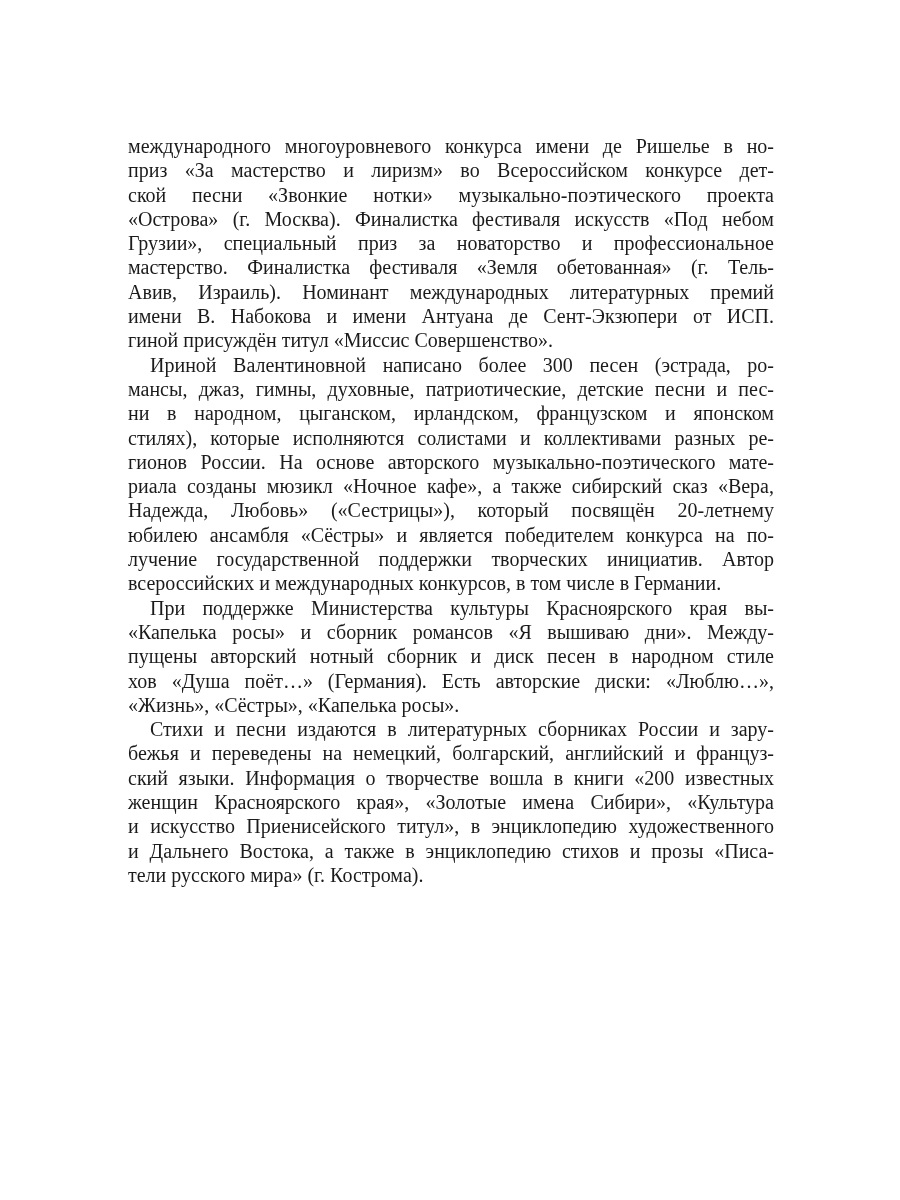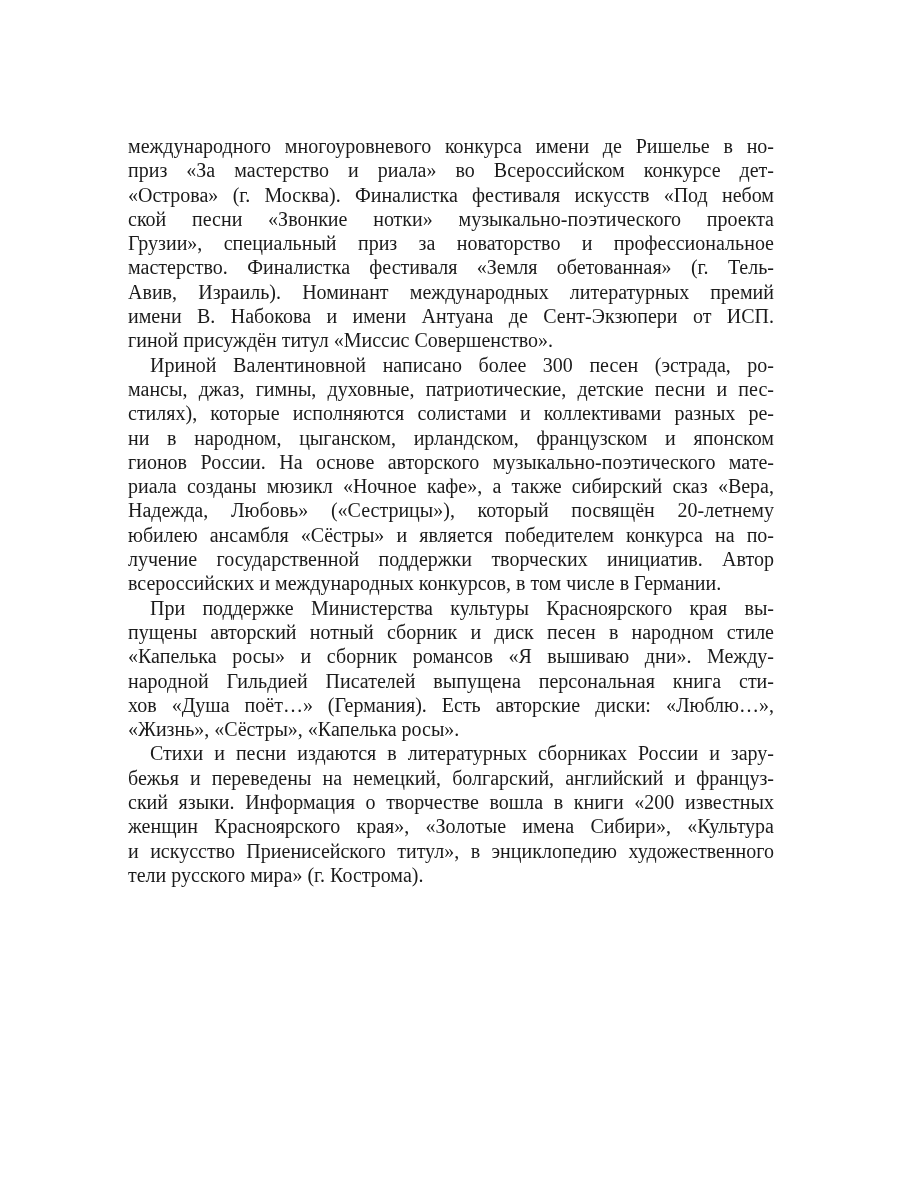--- a/index.html
+++ b/index.html
@@ -46,51 +46,51 @@
     text-indent: 22px;
   }
 </style>
 </head>
 <body>
 
 <main class="book-page">
   <section class="text-block">
       <div class="paragraph">
         <div class="line">международного многоуровневого конкурса имени де Ришелье в но-</div>
-        <div class="line">приз «За мастерство и риала» во Всероссийском конкурсе дет-</div>
+        <div class="line">приз «За мастерство и лиризм» во Всероссийском конкурсе дет-</div>
+        <div class="line">ской песни «Звонкие нотки» музыкально-поэтического проекта</div>
         <div class="line">«Острова» (г. Москва). Финалистка фестиваля искусств «Под небом</div>
-        <div class="line">ской песни «Звонкие нотки» музыкально-поэтического проекта</div>
         <div class="line">Грузии», специальный приз за новаторство и профессиональное</div>
         <div class="line">мастерство. Финалистка фестиваля «Земля обетованная» (г. Тель-</div>
         <div class="line">Авив, Израиль). Номинант международных литературных премий</div>
         <div class="line">имени В. Набокова и имени Антуана де Сент-Экзюпери от ИСП.</div>
         <div class="line last">гиной присуждён титул «Миссис Совершенство».</div>
       </div>
       <div class="paragraph">
         <div class="line indented">Ириной Валентиновной написано более 300 песен (эстрада, ро-</div>
         <div class="line">мансы, джаз, гимны, духовные, патриотические, детские песни и пес-</div>
+        <div class="line">ни в народном, цыганском, ирландском, французском и японском</div>
         <div class="line">стилях), которые исполняются солистами и коллективами разных ре-</div>
-        <div class="line">ни в народном, цыганском, ирландском, французском и японском</div>
         <div class="line">гионов России. На основе авторского музыкально-поэтического мате-</div>
         <div class="line">риала созданы мюзикл «Ночное кафе», а также сибирский сказ «Вера,</div>
         <div class="line">Надежда, Любовь» («Сестрицы»), который посвящён 20-летнему</div>
         <div class="line">юбилею ансамбля «Сёстры» и является победителем конкурса на по-</div>
         <div class="line">лучение государственной поддержки творческих инициатив. Автор</div>
         <div class="line last">всероссийских и международных конкурсов, в том числе в Германии.</div>
       </div>
       <div class="paragraph">
         <div class="line indented">При поддержке Министерства культуры Красноярского края вы-</div>
+        <div class="line">«Капелька росы» и сборник романсов «Я вышиваю дни». Между-</div>
         <div class="line">пущены авторский нотный сборник и диск песен в народном стиле</div>
-        <div class="line">«Капелька росы» и сборник романсов «Я вышиваю дни». Между-</div>
-        <div class="line">народной Гильдией Писателей выпущена персональная книга сти-</div>
         <div class="line">хов «Душа поёт…» (Германия). Есть авторские диски: «Люблю…»,</div>
         <div class="line last">«Жизнь», «Сёстры», «Капелька росы».</div>
       </div>
       <div class="paragraph">
         <div class="line indented">Стихи и песни издаются в литературных сборниках России и зару-</div>
         <div class="line">бежья и переведены на немецкий, болгарский, английский и француз-</div>
         <div class="line">ский языки. Информация о творчестве вошла в книги «200 известных</div>
         <div class="line">женщин Красноярского края», «Золотые имена Сибири», «Культура</div>
         <div class="line">и искусство Приенисейского титул», в энциклопедию художественного</div>
+        <div class="line">и Дальнего Востока, а также в энциклопедию стихов и прозы «Писа-</div>
         <div class="line last">тели русского мира» (г. Кострома).</div>
       </div>
     </section>
 </main>
 
 </body></html>

